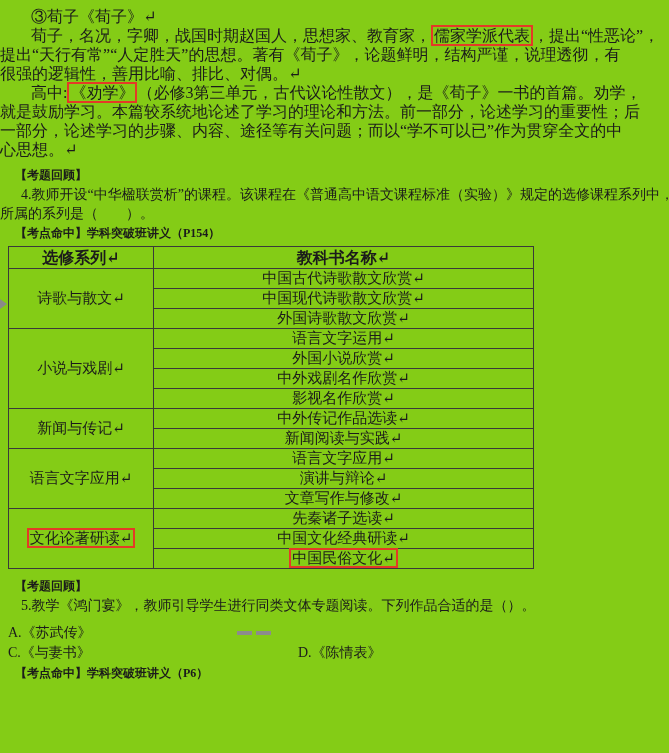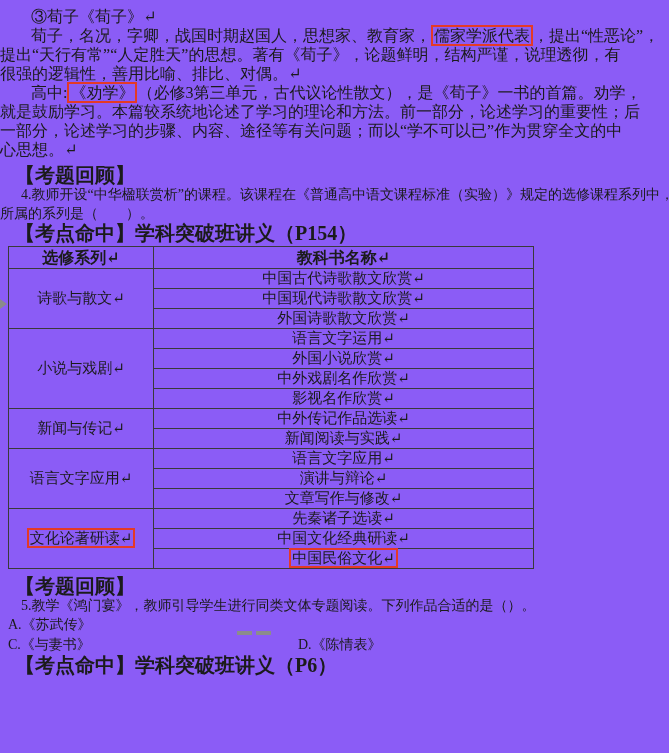--- a/index.html
+++ b/index.html
@@ -1,37 +1,37 @@
 <!DOCTYPE html>
 <html><head>
 <meta charset="utf-8">
 <style>
   * { margin: 0; padding: 0; box-sizing: border-box; }
   body { background: #fff; font-family: "Liberation Serif", "DejaVu Serif", serif; }
   .page {
     position: relative;
     width: 669px;
     height: 753px;
-    background: #8b5cf6;
+    background: #84cc16;
     color: #1b1b1b;
     overflow: hidden;
     padding-top: 7px;
   }
   .line {
     white-space: nowrap;
     height: 19px;
     line-height: 19px;
     font-size: 16px;
   }
   .indent2 { padding-left: 31px; }
   .sec-label {
     font-weight: bold;
     padding-left: 15px;
     height: 20px; line-height: 20px;
-    font-size: 20px;
+    font-size: 12px;
     white-space: nowrap;
   }
   .q-line {
     white-space: nowrap;
     height: 19px; line-height: 19px;
     font-size: 14px;
   }
   .stem1 { padding-left: 21px; }
   .opts-row {
     display: flex;
@@ -76,21 +76,21 @@
   table.booktable td.hdr {
     font-weight: bold;
     height: 21px;
     line-height: 21px;
     font-size: 16px;
   }
   td.c1 { width: 145px; }
   td.c2 { width: 380px; }
   .mt6 { margin-top: 6px; }
   .mt7 { margin-top: 7px; }
-  .mt2 { margin-top: 0; }
+  .mt2 { margin-top: 8px; }
   .anchor-icon {
     position: absolute;
     left: 0px; top: 299px;
     width: 0; height: 0;
     border-top: 5px solid transparent;
     border-bottom: 5px solid transparent;
     border-left: 7px solid #8a8a8a;
   }
   .resize-dash {
     position: absolute;

